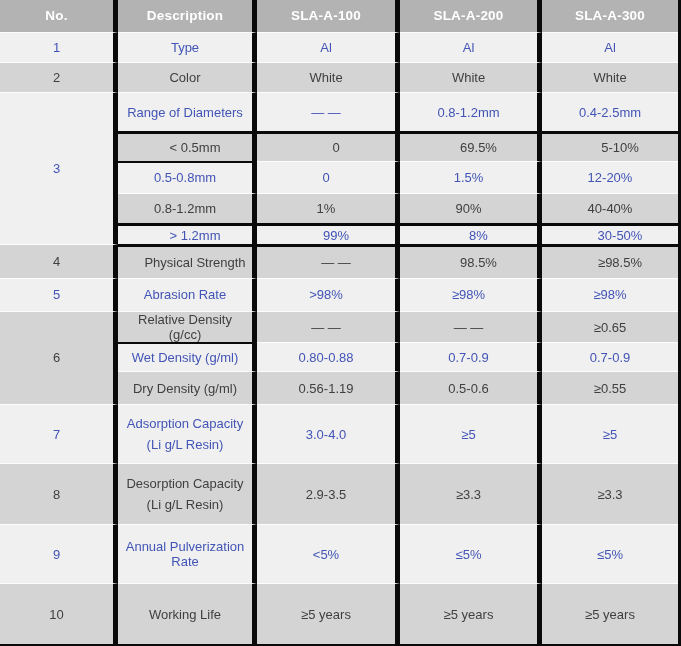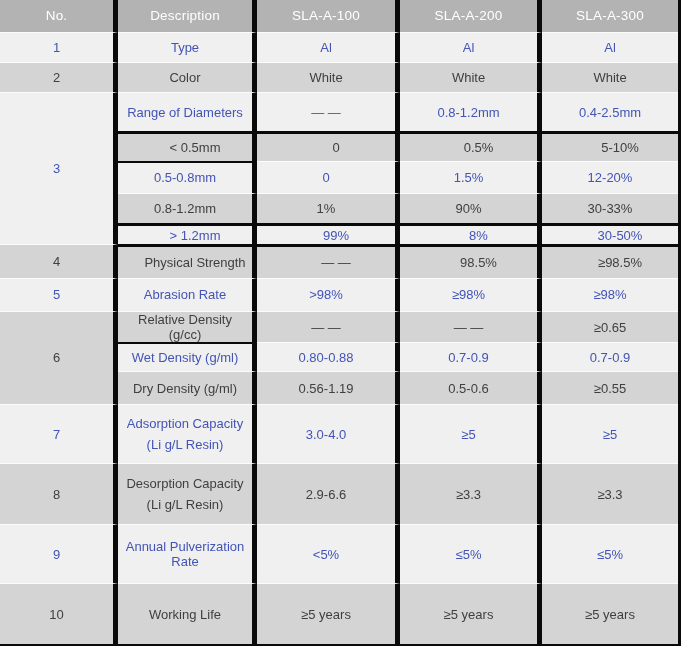--- a/index.html
+++ b/index.html
@@ -19,21 +19,21 @@
   col.c-v3   { width:136px; }
   th, td {
     box-sizing:border-box; padding:0 4px;
     text-align:center; vertical-align:middle;
     font-size:13px; font-weight:normal;
     border-top:1px solid #fcfcfc;
     overflow:hidden;
   }
   th {
     background:#b3b3b3; color:#ffffff;
-    font-size:13.5px; font-weight:normal; letter-spacing:.2px;
+    font-size:13.5px; font-weight:bold; letter-spacing:.2px;
     border-top:none;
   }
   .cs { border-right:5px solid #0a0a0a; }       
   tr.lb > td { background:#f0f0f1; color:#4254b5; }  
   tr.gd > td { background:#d4d4d4; color:#3f3f41; }  
   td.bt3 { border-top:3px solid #0a0a0a;padding-left:24px; }      
   td.bt2 { border-top:2px solid #0a0a0a; }      
   td .l2 { line-height:21px; }
 </style>
 </head>
@@ -77,34 +77,34 @@
   <tr class="lb" style="height:38px">
     <td class="cs" rowspan="5" style="background:#f0f0f1;color:#4254b5">3</td>
     <td class="cs">Range of Diameters</td>
     <td class="cs">— —</td>
     <td class="cs">0.8-1.2mm</td>
     <td>0.4-2.5mm</td>
   </tr>
   <tr class="gd" style="height:29px">
     <td class="cs bt3">&lt; 0.5mm</td>
     <td class="cs bt3">0</td>
-    <td class="cs bt3">0.5%</td>
+    <td class="cs bt3">69.5%</td>
     <td class="bt3">5-10%</td>
   </tr>
   <tr class="lb" style="height:31px">
     <td class="cs bt2">0.5-0.8mm</td>
     <td class="cs">0</td>
     <td class="cs">1.5%</td>
     <td>12-20%</td>
   </tr>
   <tr class="gd" style="height:30px">
     <td class="cs">0.8-1.2mm</td>
     <td class="cs">1%</td>
     <td class="cs">90%</td>
-    <td>30-33%</td>
+    <td>40-40%</td>
   </tr>
   <tr class="lb" style="height:20px">
     <td class="cs bt3">&gt; 1.2mm</td>
     <td class="cs bt3">99%</td>
     <td class="cs bt3">8%</td>
     <td class="bt3">30-50%</td>
   </tr>
 
   <tr class="gd" style="height:33px">
     <td class="cs">4</td>
@@ -152,21 +152,21 @@
     <td class="cs">≥5</td>
     <td>≥5</td>
   </tr>
 
   <tr class="gd" style="height:59px">
     <td class="cs">8</td>
     <td class="cs">
       <div class="l2">Desorption Capacity</div>
       <div class="l2">(Li g/L Resin)</div>
     </td>
-    <td class="cs">2.9-6.6</td>
+    <td class="cs">2.9-3.5</td>
     <td class="cs">≥3.3</td>
     <td>≥3.3</td>
   </tr>
 
   <tr class="lb" style="height:58px">
     <td class="cs">9</td>
     <td class="cs">Annual Pulverization Rate</td>
     <td class="cs">&lt;5%</td>
     <td class="cs">≤5%</td>
     <td>≤5%</td>

